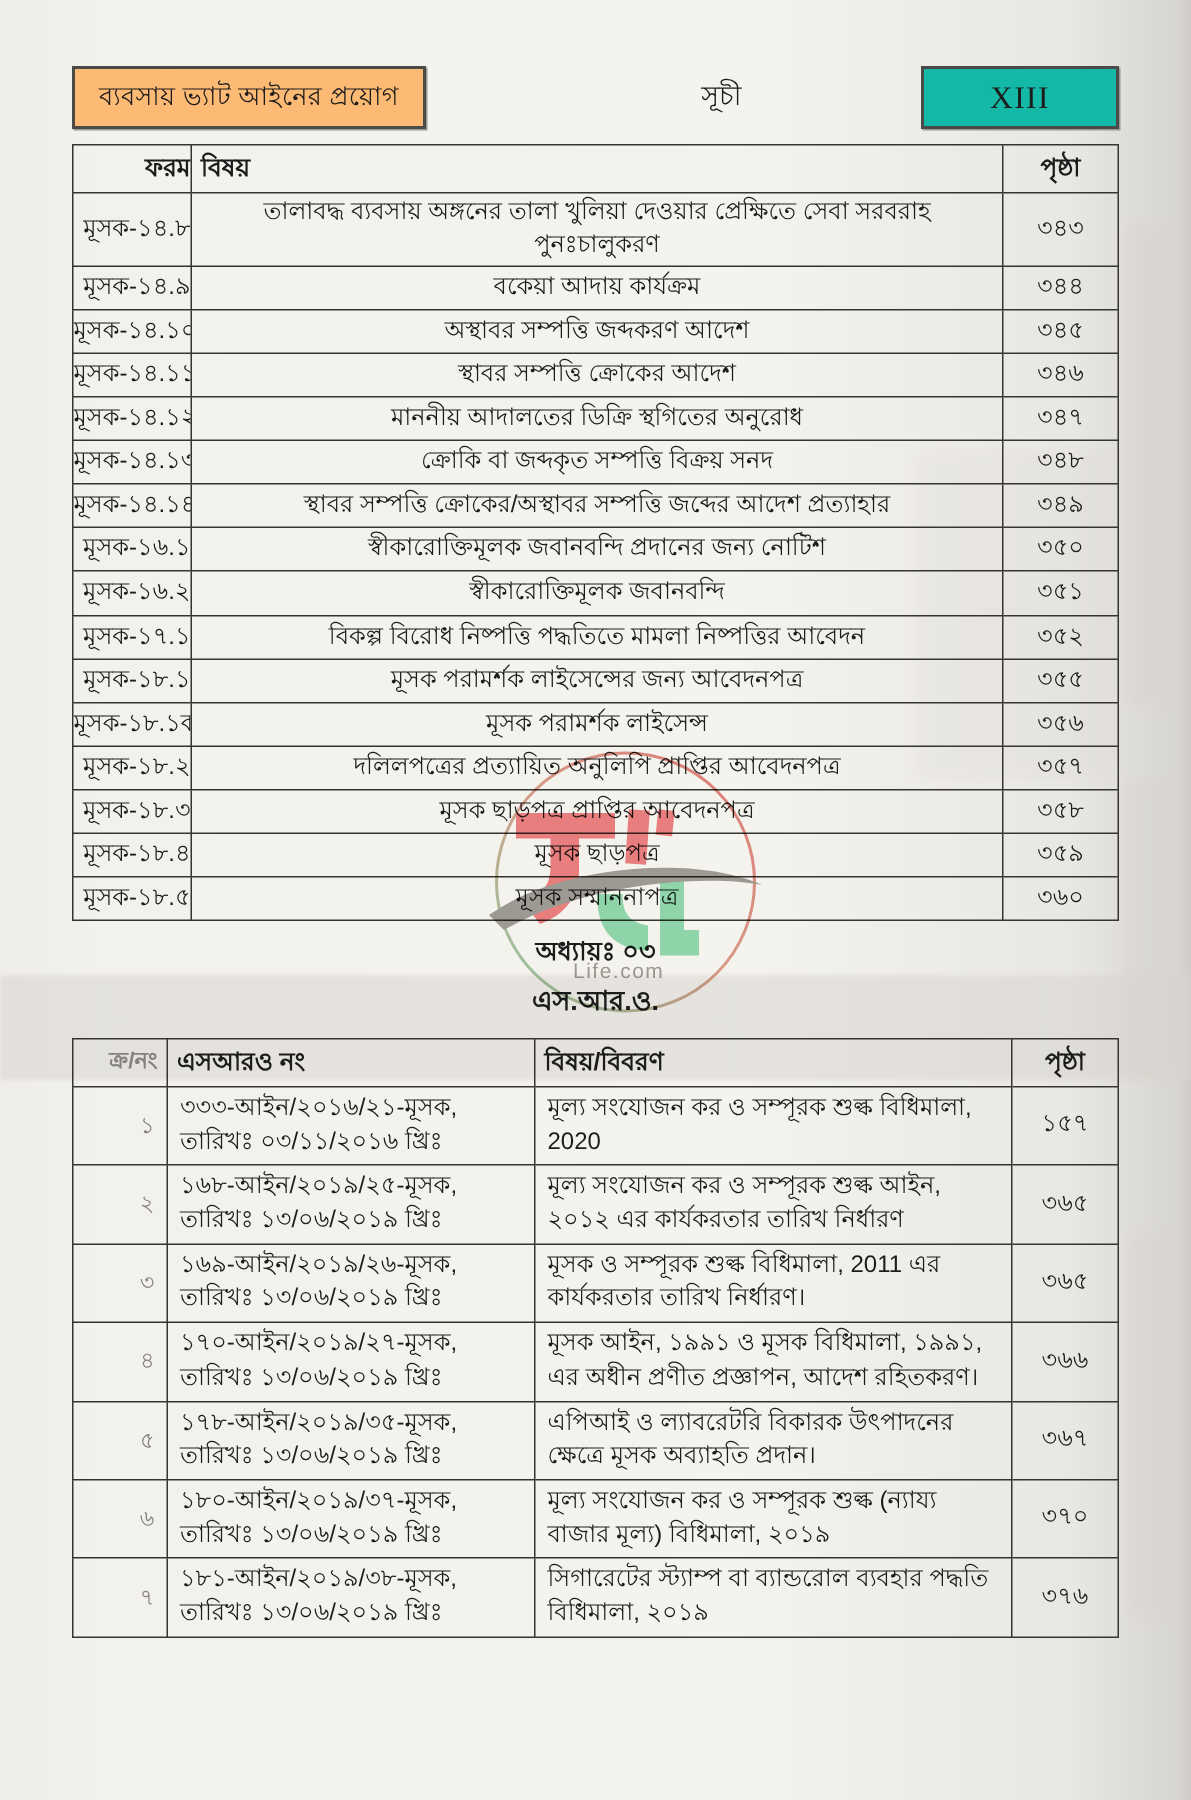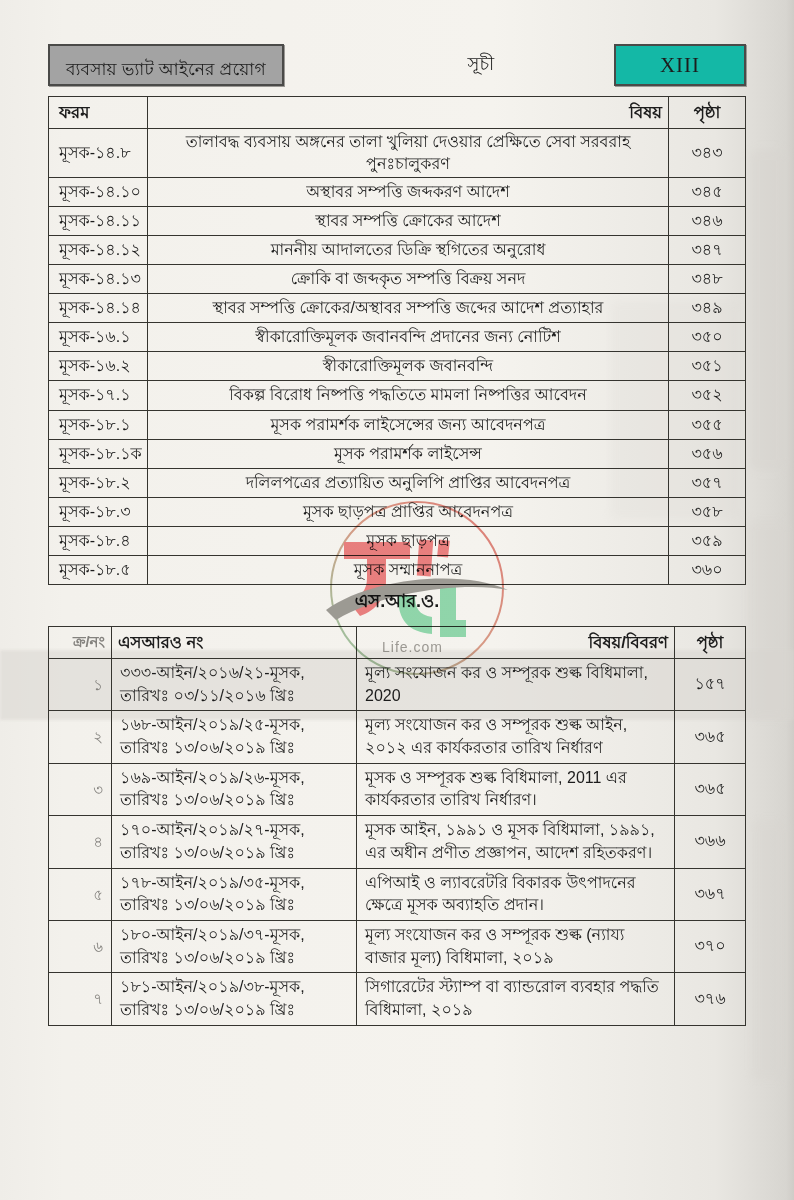--- a/index.html
+++ b/index.html
@@ -9,36 +9,36 @@
     color:#1c1c1c;
     background:linear-gradient(90deg,#efede8 0%,#f3f1ec 8%,#f5f3ee 62%,#e9e7e2 90%,#d7d5d0 99%,#cfccc7 100%);
   }
   .artifact{position:absolute;pointer-events:none;z-index:0;}
   .band{left:0;right:0;background:#d9d6d1;opacity:.55;filter:blur(1.5px);}
   .blob{background:#d7d4cf;opacity:.5;filter:blur(4px);border-radius:6px;}
   .content{position:absolute;left:48px;top:44px;width:698px;z-index:1;}
   
   .topbar{display:flex;align-items:stretch;justify-content:space-between;height:42px;}
   .title-box{
-    background:#a3a3a3;border:2px solid #4a4a48;box-shadow:1px 1px 0 #9a9894;
-    display:flex;align-items:flex-end;padding:0 16px;font-size:17px;letter-spacing:.2px;
+    background:#fdba74;border:2px solid #4a4a48;box-shadow:1px 1px 0 #9a9894;
+    display:flex;align-items:center;padding:0 16px;font-size:17px;letter-spacing:.2px;
   }
   .toc-title{align-self:center;font-size:18px;margin-left:64px;}
   .pageno-box{
     background:#14b8a6;border:2px solid #4a4a48;box-shadow:1px 1px 0 #9a9894;
     display:flex;align-items:center;justify-content:center;width:128px;
     font-family:"Liberation Serif","DejaVu Serif",serif;font-size:21px;letter-spacing:1px;
   }
   
   table{border-collapse:collapse;width:698px;table-layout:fixed;}
   th,td{border:1.5px solid #35342f;padding:2px 8px;vertical-align:middle;
         font-size:16px;line-height:1.38;overflow:hidden;}
-  th{font-weight:bold;text-align:right;font-size:16.5px;padding:4px 6px;}
+  th{font-weight:bold;text-align:left;font-size:16.5px;padding:4px 6px;}
   .forms-table{margin-top:10px;}
-  .forms-table .c-form{width:78px;text-align:left;padding:3px 10px;margin-left:31px;}
+  .forms-table .c-form{width:78px;text-align:right;padding:3px 0;margin-left:31px;}
   .forms-table .c-page{width:64px;text-align:center;}
   .forms-table td.c-subject{text-align:center;}
   .sro-table .c-serial{width:50px;text-align:right;color:#84827e;font-size:15px;}
   .sro-table .c-sro{width:232px;text-align:left;}
   .sro-table .c-page{width:58px;text-align:center;}
   .sro-table td{padding:3px 8px;line-height:1.42;}
   .sro-line{display:block;}
   
   .section-head{text-align:center;font-weight:bold;}
   .chapter{font-size:17px;margin:7px 0 4px 0;}
@@ -76,20 +76,25 @@
         <th class="c-page">পৃষ্ঠা</th>
       </tr>
     </thead>
     <tbody id="forms-body">
   <tr>
     <td class="c-form">মূসক-১৪.৮</td>
     <td class="c-subject">তালাবদ্ধ ব্যবসায় অঙ্গনের তালা খুলিয়া দেওয়ার প্রেক্ষিতে সেবা সরবরাহ পুনঃচালুকরণ</td>
     <td class="c-page">৩৪৩</td>
   </tr>
 
+  <tr>
+    <td class="c-form">মূসক-১৪.৯</td>
+    <td class="c-subject">বকেয়া আদায় কার্যক্রম</td>
+    <td class="c-page">৩৪৪</td>
+  </tr>
 
   <tr>
     <td class="c-form">মূসক-১৪.১০</td>
     <td class="c-subject">অস্থাবর সম্পত্তি জব্দকরণ আদেশ</td>
     <td class="c-page">৩৪৫</td>
   </tr>
 
   <tr>
     <td class="c-form">মূসক-১৪.১১</td>
     <td class="c-subject">স্থাবর সম্পত্তি ক্রোকের আদেশ</td>
@@ -166,20 +171,21 @@
 
   <tr>
     <td class="c-form">মূসক-১৮.৫</td>
     <td class="c-subject">মূসক সম্মাননাপত্র</td>
     <td class="c-page">৩৬০</td>
   </tr>
 
 </tbody>
   </table>
 
+  <div class="section-head chapter">অধ্যায়ঃ ০৩</div>
   <div class="section-head sro-title">এস.আর.ও.</div>
 
   <table class="sro-table">
     <thead>
       <tr>
         <th class="c-serial">ক্র/নং</th>
         <th class="c-sro">এসআরও নং</th>
         <th class="c-desc">বিষয়/বিবরণ</th>
         <th class="c-page">পৃষ্ঠা</th>
       </tr>

